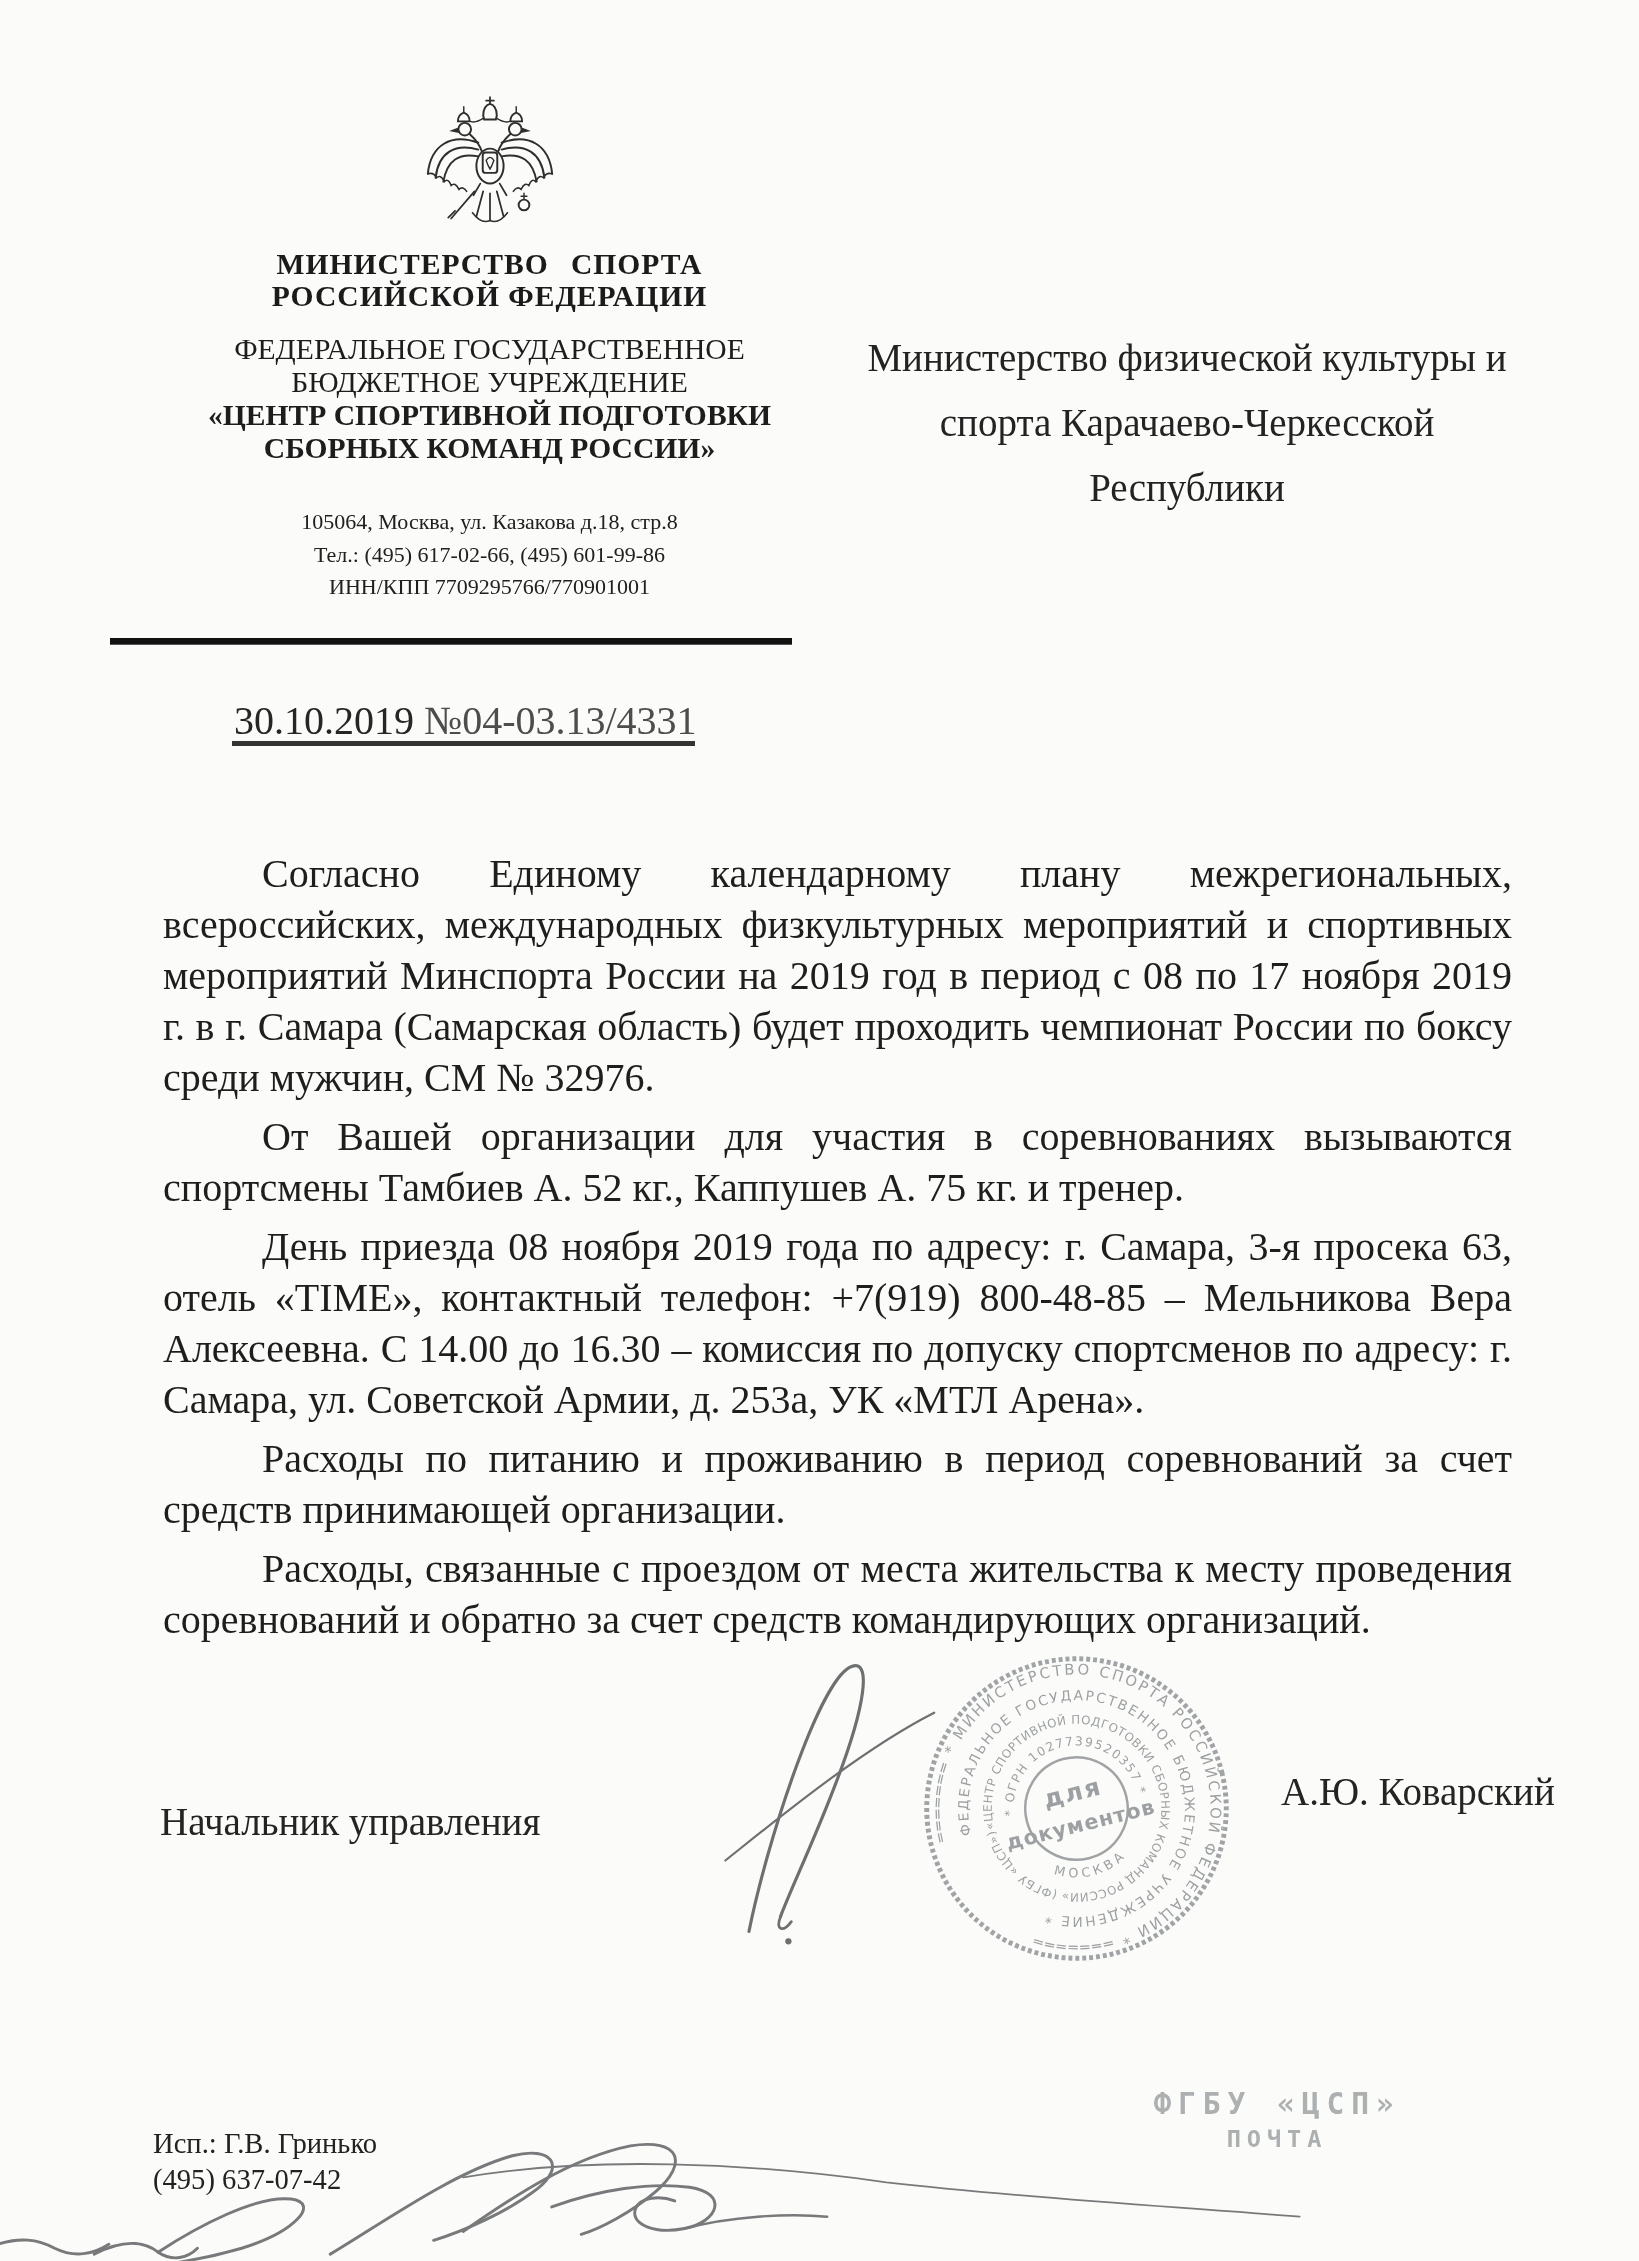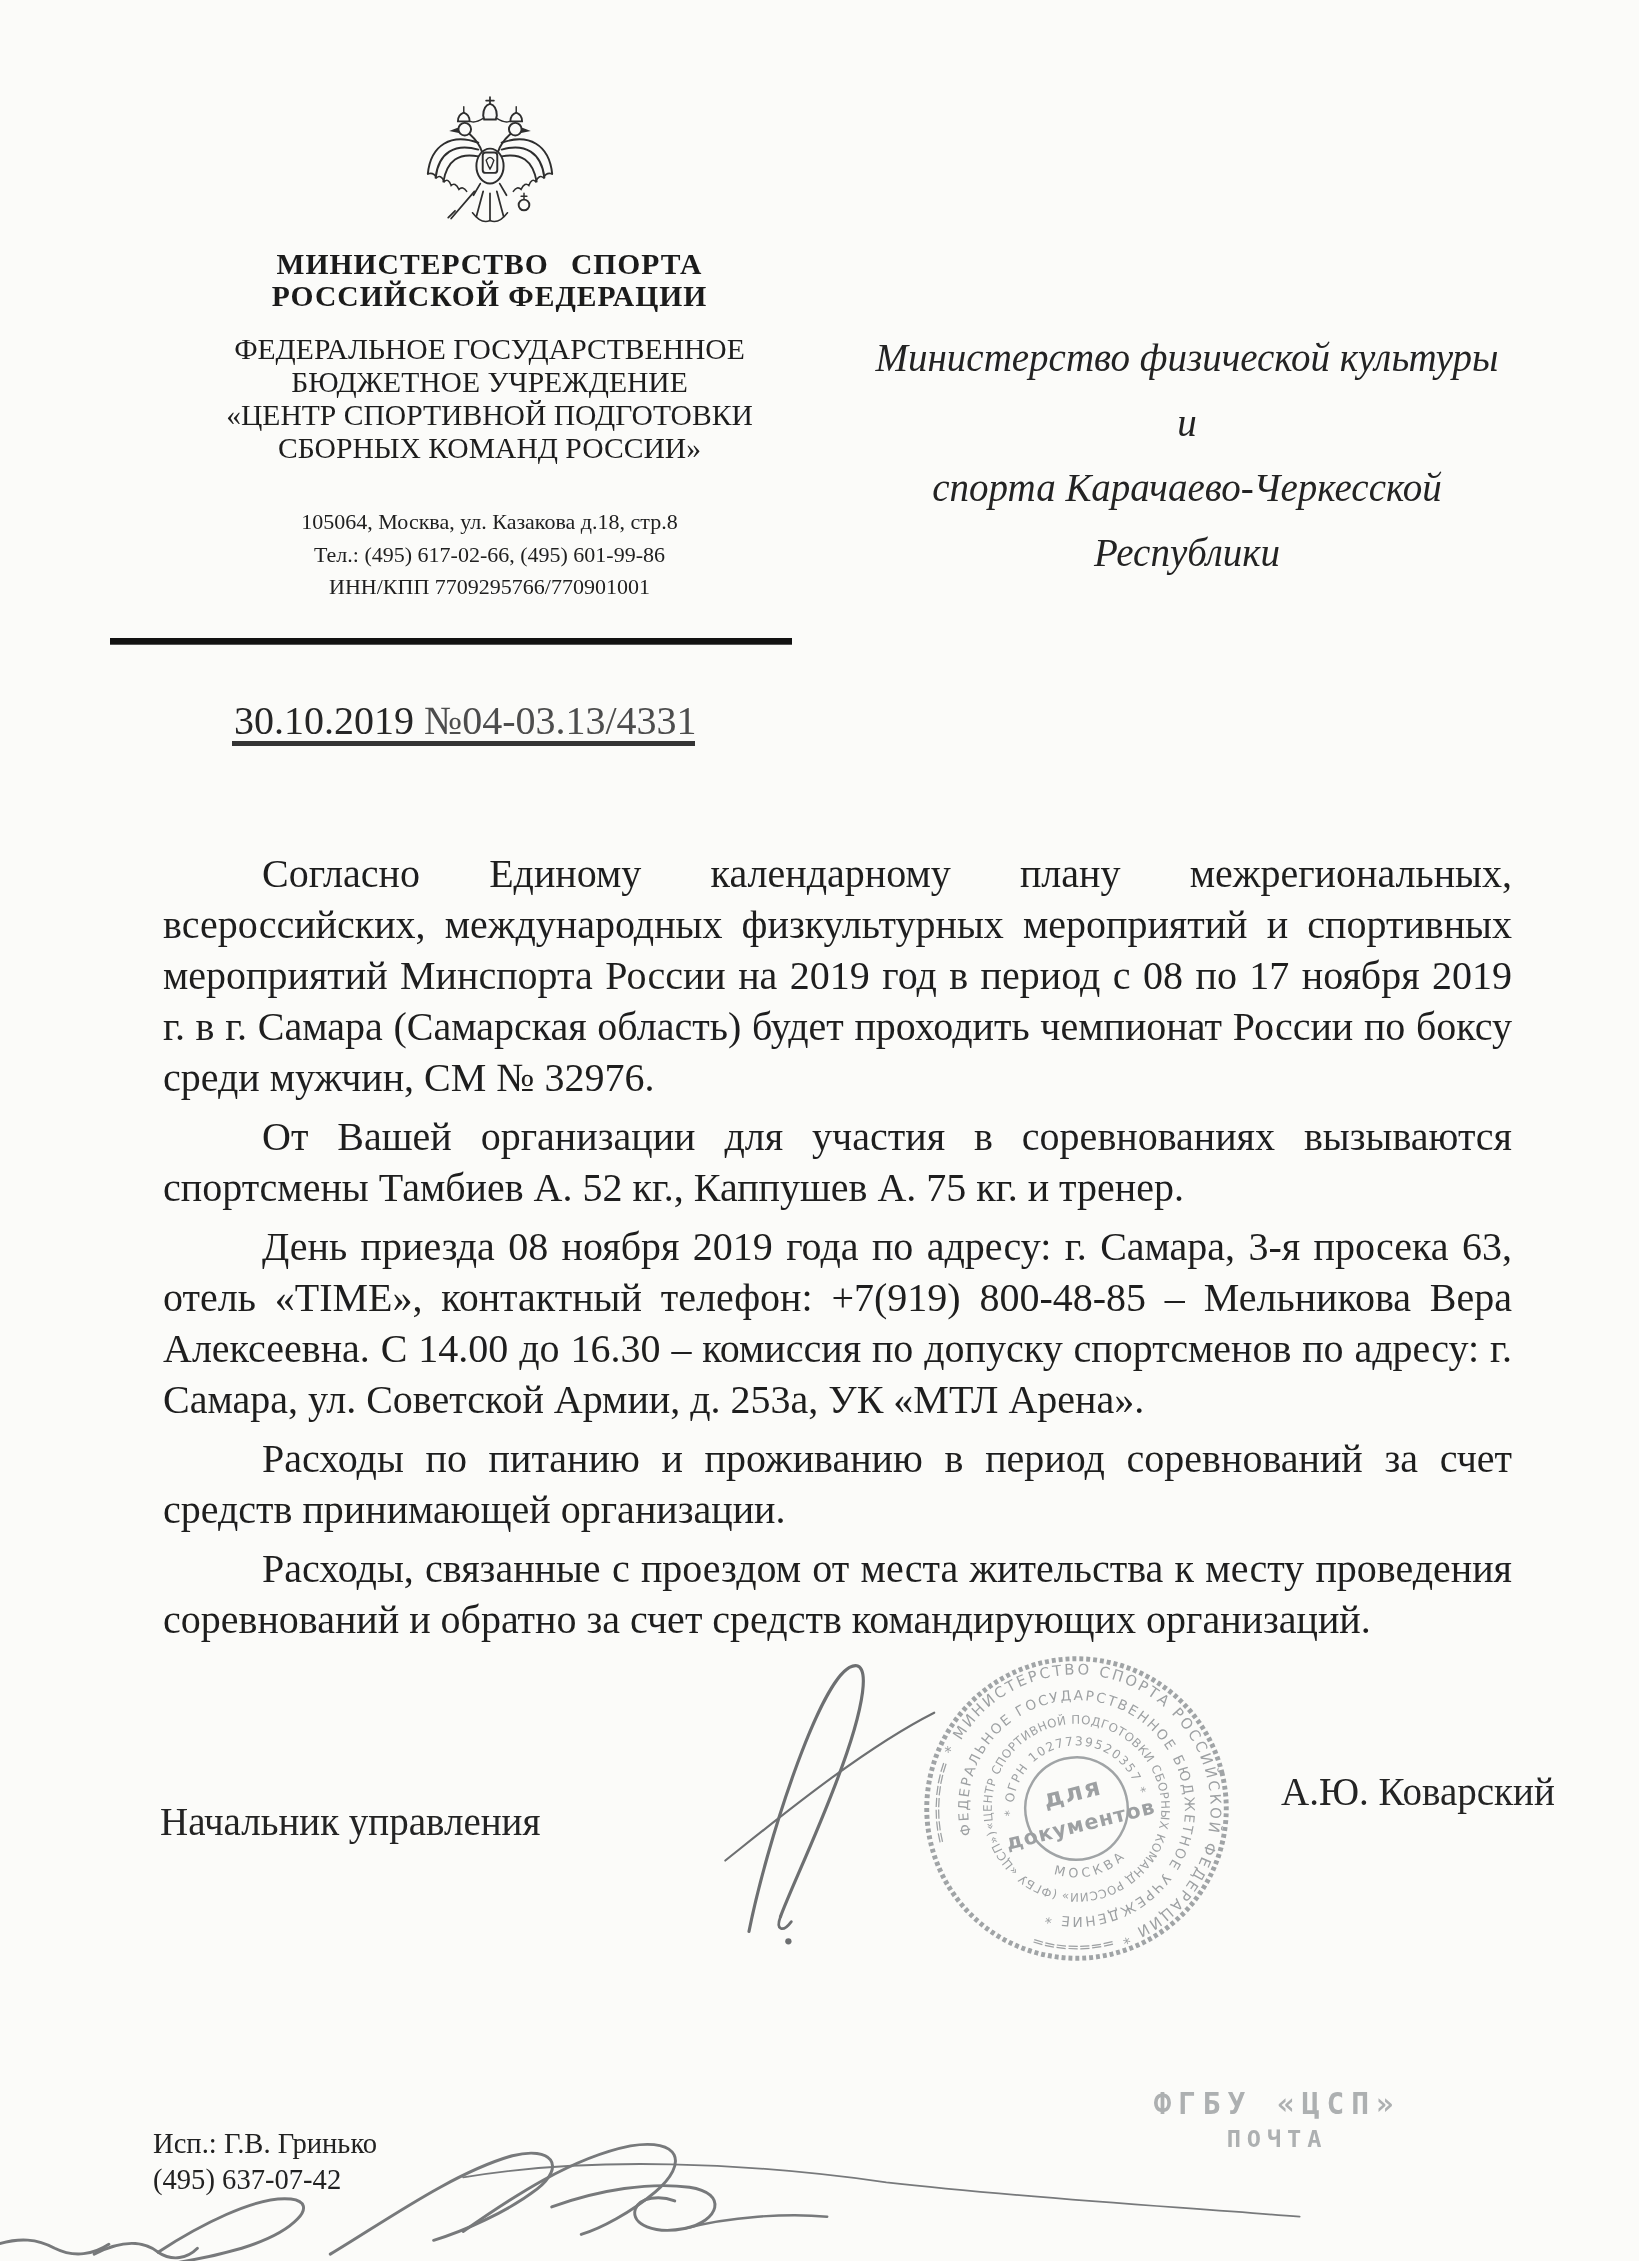--- a/index.html
+++ b/index.html
@@ -12,25 +12,25 @@
     font-family:"Liberation Serif","DejaVu Serif",serif;
     color:#1f1f1f;
   }
   .abs{position:absolute;}
   
   .lh-left{left:108px;top:91px;width:763px;text-align:center;}
   .coat{width:136px;height:156px;margin:0 auto;display:block;}
   .ministry{margin-top:2px;font-weight:bold;font-size:29.6px;line-height:31.5px;letter-spacing:1px;color:#1b1b1b;}
   .ministry .l1{word-spacing:13.8px;}
   .org{margin-top:21px;font-size:29.6px;line-height:33px;color:#1d1d1d;}
-  .org .b{font-weight:normal;}
+  .org .b{font-weight:bold;}
   .contact{margin-top:41px;font-size:22px;line-height:32.5px;color:#202020;}
   .divider{left:110px;top:638px;width:682px;height:5.9px;background:#121212;box-shadow:0 1px 0 #555;}
   
-  .recipient{left:867px;top:325px;width:640px;text-align:center;font-size:39px;line-height:65px;color:#232323;font-style:italic;}
+  .recipient{left:867px;top:325px;width:640px;text-align:center;font-size:39px;line-height:65px;color:#232323;}
   
   .refline{left:234px;top:697px;font-size:40px;white-space:nowrap;}
   .refline .d{color:#262626;}
   .refline .n{color:#4d4d4d;}
   .ref-underline{left:232px;top:741px;width:463px;height:4.9px;background:#343434;}
   
   .body-text{left:155px;top:840px;width:1365px;font-size:40px;line-height:51px;text-align:justify;color:#1e1e1e;}
   .body-text p{margin:8px;text-indent:99px;}
   
   .sig-position{left:160px;top:1799px;font-size:39px;color:#242424;white-space:nowrap;}

